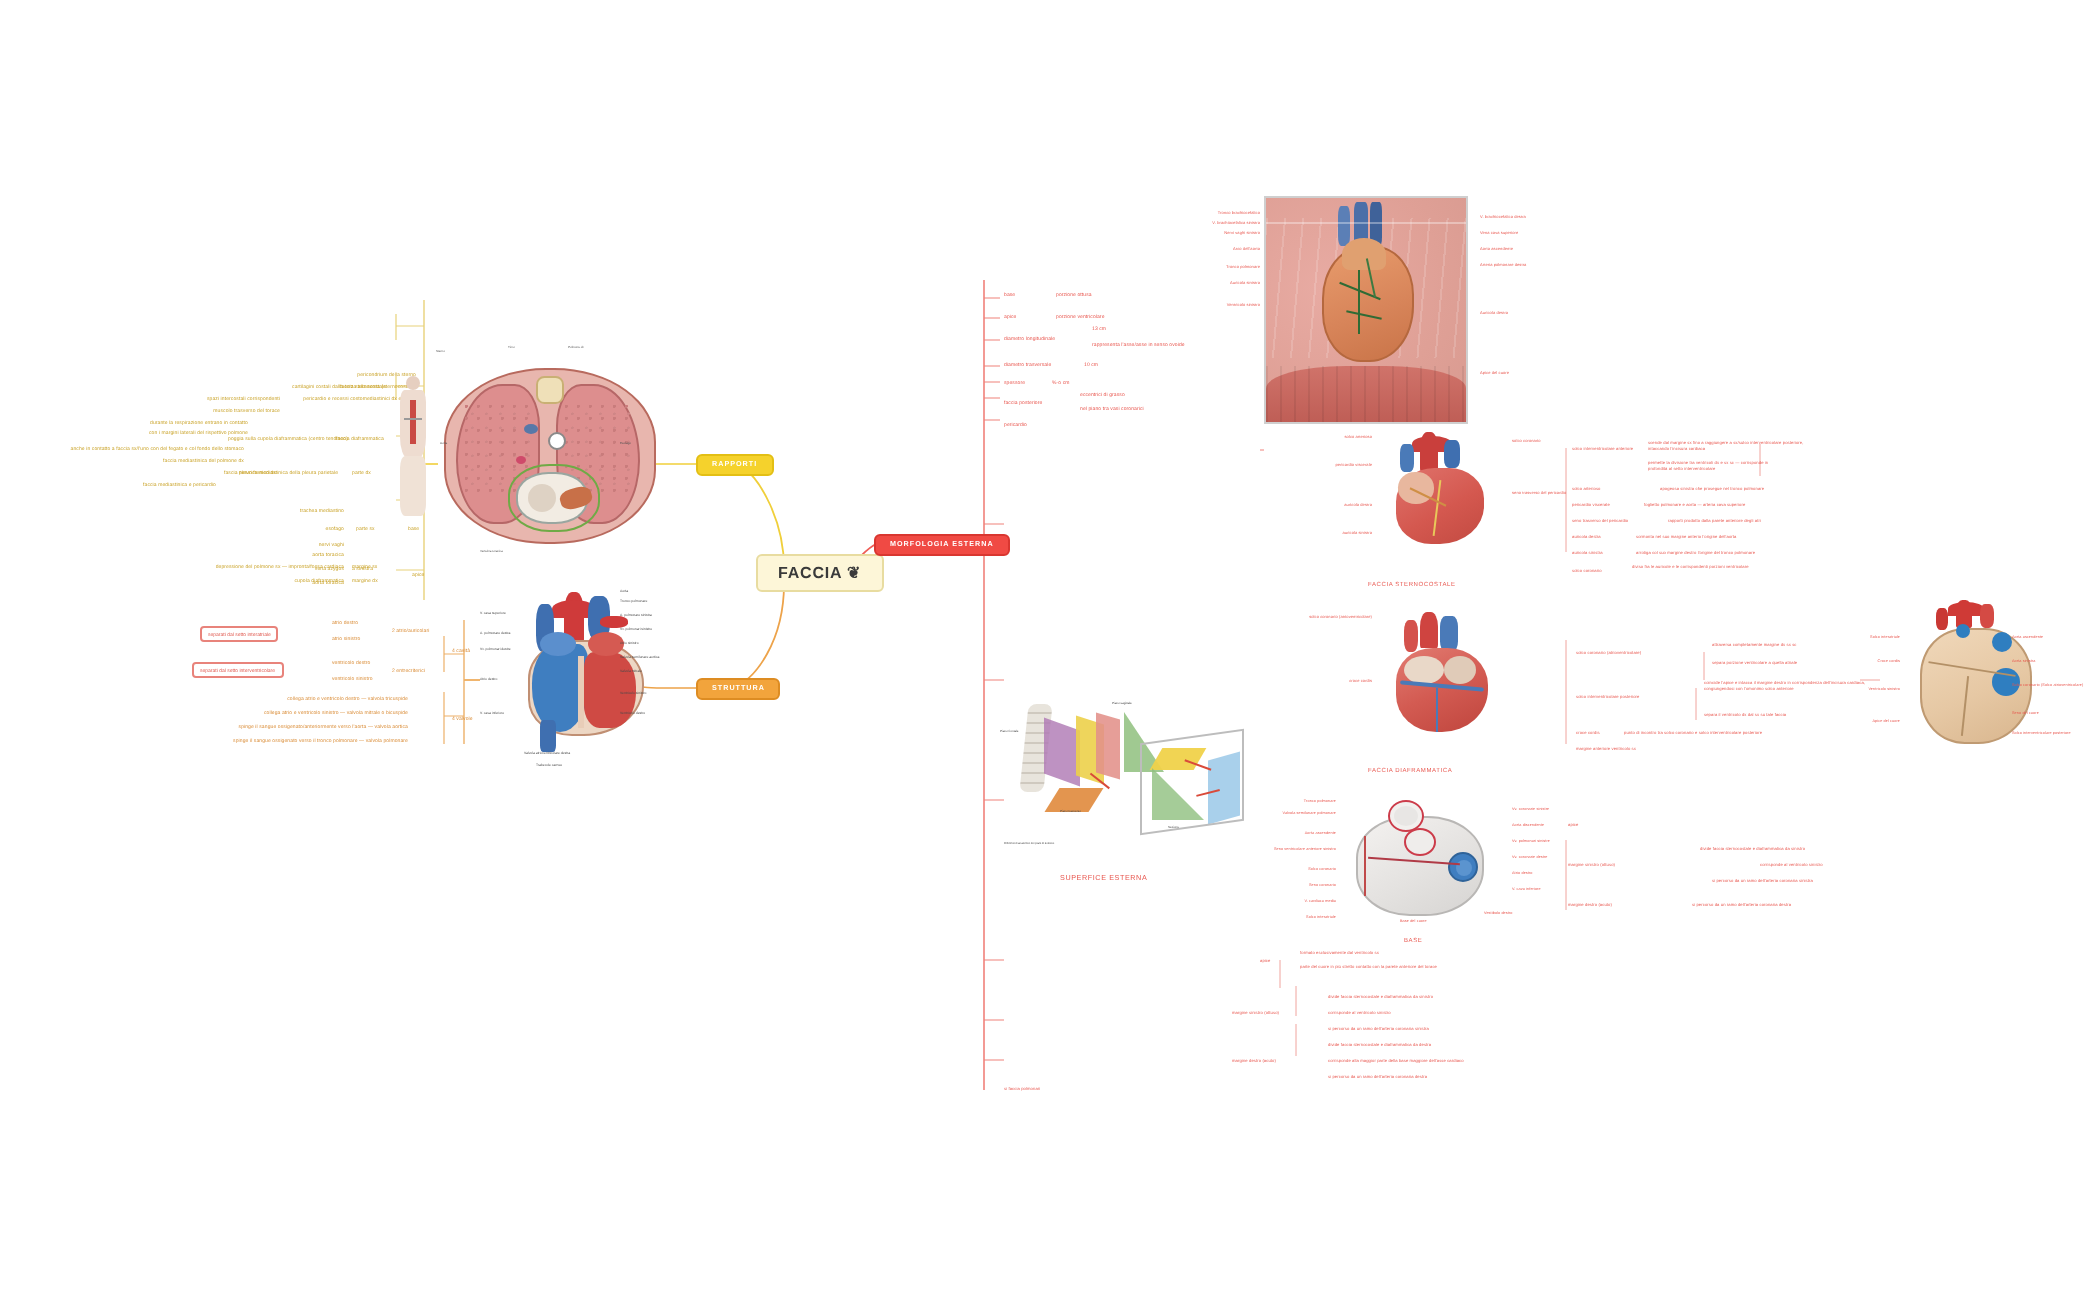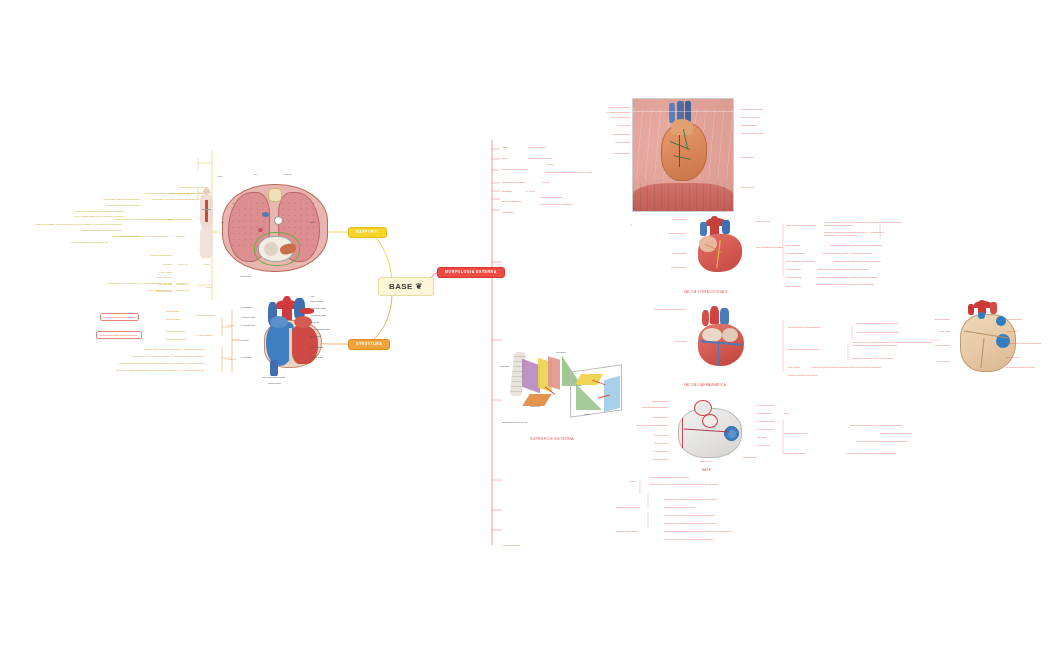--- a/index.html
+++ b/index.html
@@ -130,21 +130,21 @@
     <path d="M852,326 L852,340" stroke="#f0a49e" stroke-width="0.5" fill="none"></path>
     <path d="M848,344 L848,360" stroke="#f0a49e" stroke-width="0.5" fill="none"></path>
 
     <path d="M640,480 L640,494" stroke="#f0a49e" stroke-width="0.5" fill="none"></path>
     <path d="M648,493 L648,508" stroke="#f0a49e" stroke-width="0.5" fill="none"></path>
     <path d="M648,512 L648,528" stroke="#f0a49e" stroke-width="0.5" fill="none"></path>
 
     <path d="M930,340 L940,340" stroke="#f0a49e" stroke-width="0.5" fill="none"></path>
   </svg>
 
-  <div class="central" style="left:378px; top:277px;">BASE ❦</div>
+  <div class="central" style="left:378px; top:277px;">FACCIA ❦</div>
 
   <div class="cap yellow" style="left:348px; top:227px;">RAPPORTI</div>
 
   <div class="cap orange" style="left:348px; top:339px;">STRUTTURA</div>
 
   <div class="cap red" style="left:437px; top:267px;">MORFOLOGIA ESTERNA</div>
 
   <div class="leaf y ra" style="left:40px; top:186px; width:168px;">pericondrium della sterno</div>
   <div class="leaf y ra" style="left:40px; top:192px; width:168px;">cartilagini costali dalla terza alla sesta (sternocostale)</div>
   <div class="leaf y ra" style="left:20px; top:198px; width:120px;">spazi intercostali corrispondenti</div>

